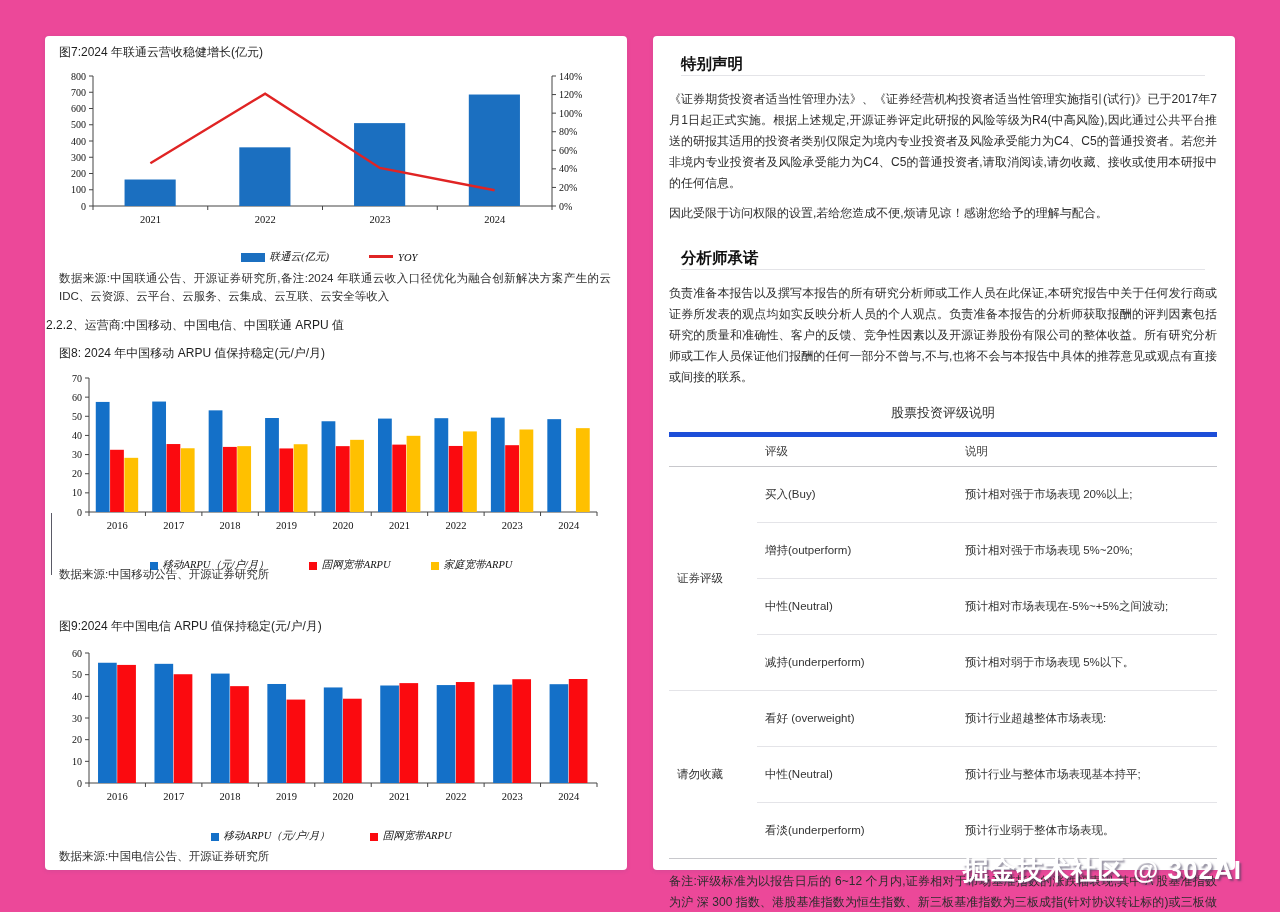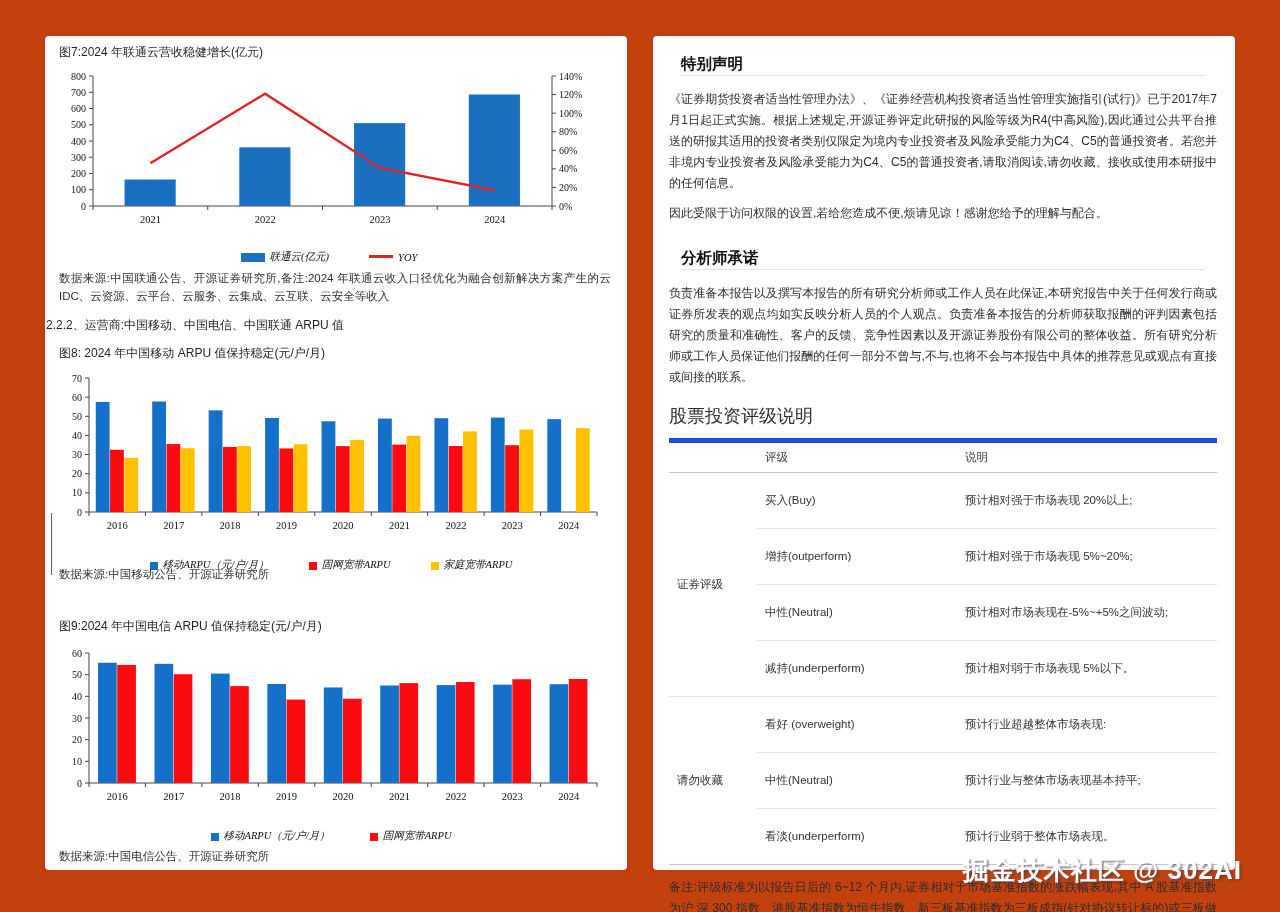--- a/index.html
+++ b/index.html
@@ -1,17 +1,17 @@
 <!DOCTYPE html>
 <html><head>
 <meta charset="utf-8">
 <style>
   html,body{margin:0;padding:0;}
   body{font-family:"Liberation Sans",sans-serif;}
-  .canvas{position:relative;width:1280px;height:912px;background:#c2410c;overflow:hidden;}
+  .canvas{position:relative;width:1280px;height:912px;background:#ec4899;overflow:hidden;}
   .page{position:absolute;top:36px;width:582px;height:834px;background:#ffffff;border-radius:4px;
         box-shadow:0 1px 4px rgba(80,70,130,0.14);}
   .page-left{left:45px;}
   .page-right{left:653px;padding:14px 18px 0 16px;box-sizing:border-box;}
 
   
   .abs{position:absolute;}
   .fig-title{font-size:12px;color:#1f1f1f;font-weight:500;white-space:nowrap;}
   .src-note{font-size:11.5px;color:#2e2e2e;line-height:1.55;text-align:justify;}
   .section-line{font-size:12px;color:#1f1f1f;font-weight:500;white-space:nowrap;}
@@ -19,21 +19,21 @@
   .chart-legend{display:flex;justify-content:center;align-items:center;gap:40px;margin-top:2px;
                 font-family:"Liberation Serif",serif;font-style:italic;font-size:10.5px;color:#101010;}
   .chart-legend .sw{display:inline-block;margin-right:5px;vertical-align:middle;}
   .caret-line{position:absolute;width:1px;background:#5a5a66;}
 
   
   .sec-heading{font-size:15.5px;font-weight:700;color:#101010;margin:24px 12px 13px;
                border-bottom:1px solid #e4e4e8;}
   .sec-heading.first{margin-top:4px;}
   .body-p{font-size:12px;color:#2d2d2d;line-height:1.74;text-align:justify;margin:10px 0;}
-  .table-label{font-size:18px;color:#2d2d2d;margin:16px 0 10px;}
+  .table-label{font-size:13px;color:#2d2d2d;margin:16px 0 10px;text-align:center;}
   table.rating{width:100%;border-collapse:collapse;font-size:11.5px;color:#333;
                border-bottom:1px solid #c8c8cc;}
   table.rating th{font-weight:400;text-align:left;color:#3a3a3a;padding:7px 8px;
                   border-top:5px solid #1d4ed8;border-bottom:1px solid #c8c8cc;}
   table.rating td{padding:20px 8px;vertical-align:middle;}
   table.rating td.sep{border-top:1px solid #e4e4e8;}
   table.rating td.group-cell{color:#333;margin-top:25px;}
   .col-group{width:88px;}
   .col-rating{width:200px;}
 

